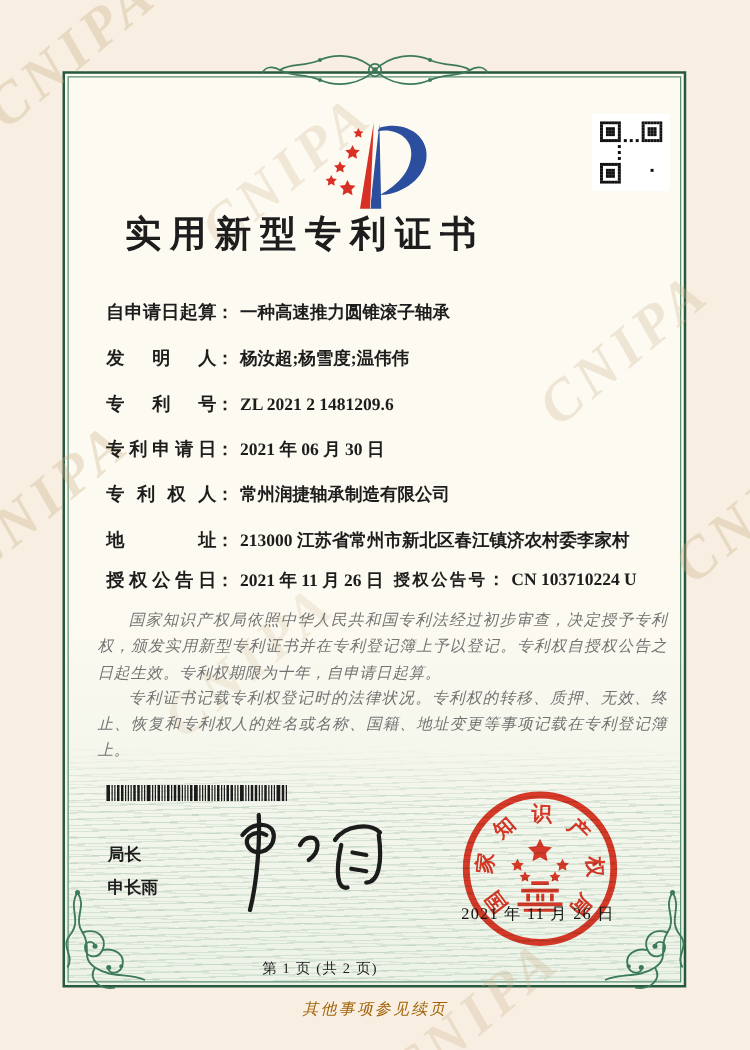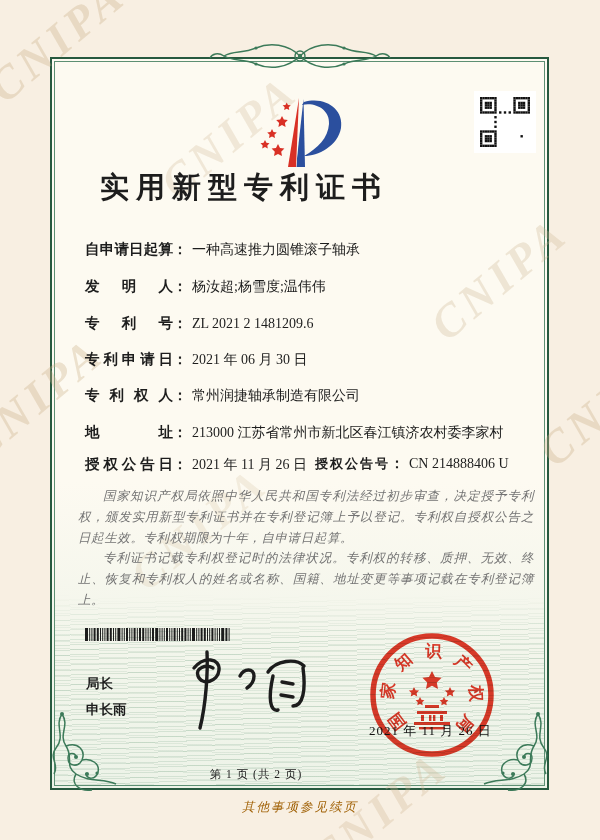--- a/index.html
+++ b/index.html
@@ -54,21 +54,21 @@
   .fields{position:absolute;left:85px;top:240px;width:452px;font-size:14px;z-index:2;}
   .frow{position:absolute;left:0;white-space:nowrap;}
   .frow.r0{top:0;} .frow.r1{top:37px;} .frow.r2{top:74px;}
   .frow.r3{top:110px;} .frow.r4{top:146px;} .frow.r5{top:183px;} .frow.r6{top:215px;}
   .frow .col2{position:absolute;left:230px;top:0;white-space:nowrap;}
   .flabel{
     display:inline-block;width:88px;font-weight:bold;font-size:14.5px;
     text-align:justify;text-align-last:justify;vertical-align:bottom;
   }
   .colon{font-weight:bold;}
-  .fvalue{margin-left:5px;}
+  .fvalue{margin-left:5px;font-weight:bold;}
   .flabel2{font-weight:bold;font-size:13px;letter-spacing:2px;text-align:right;}
   
   .body-text{
     position:absolute;left:78px;top:486px;width:456px;z-index:2;
     font-size:12.5px;font-style:italic;line-height:1.66;letter-spacing:0.6px;
     text-align:justify;color:#737373;
   }
   .body-text p{margin:0;text-indent:2em;}
   
   .barcode{position:absolute;left:85px;top:628px;z-index:2;}
@@ -302,21 +302,21 @@
     </div>
     <div class="frow r4">
       <span class="flabel">专利权人</span><span class="colon">：</span><span class="fvalue">常州润捷轴承制造有限公司</span>
     </div>
     <div class="frow r5">
       <span class="flabel">地址</span><span class="colon">：</span><span class="fvalue">213000 江苏省常州市新北区春江镇济农村委李家村</span>
     </div>
     <div class="frow r6">
       <span class="flabel">授权公告日</span><span class="colon">：</span><span class="fvalue">2021 年 11 月 26 日</span>
       <span class="col2">
-        <span class="flabel2">授权公告号</span><span class="colon">：</span><span class="fvalue">CN 214888406 U</span>
+        <span class="flabel2">授权公告号</span><span class="colon">：</span><span class="fvalue">CN 103710224 U</span>
       </span>
     </div>
   </div>
 
   <div class="body-text">
     <p>国家知识产权局依照中华人民共和国专利法经过初步审查，决定授予专利权，颁发实用新型专利证书并在专利登记簿上予以登记。专利权自授权公告之日起生效。专利权期限为十年，自申请日起算。</p>
     <p>专利证书记载专利权登记时的法律状况。专利权的转移、质押、无效、终止、恢复和专利权人的姓名或名称、国籍、地址变更等事项记载在专利登记簿上。</p>
   </div>
 
   <svg class="barcode" id="barcode-svg" width="156" height="13" viewBox="0 0 156 13">

